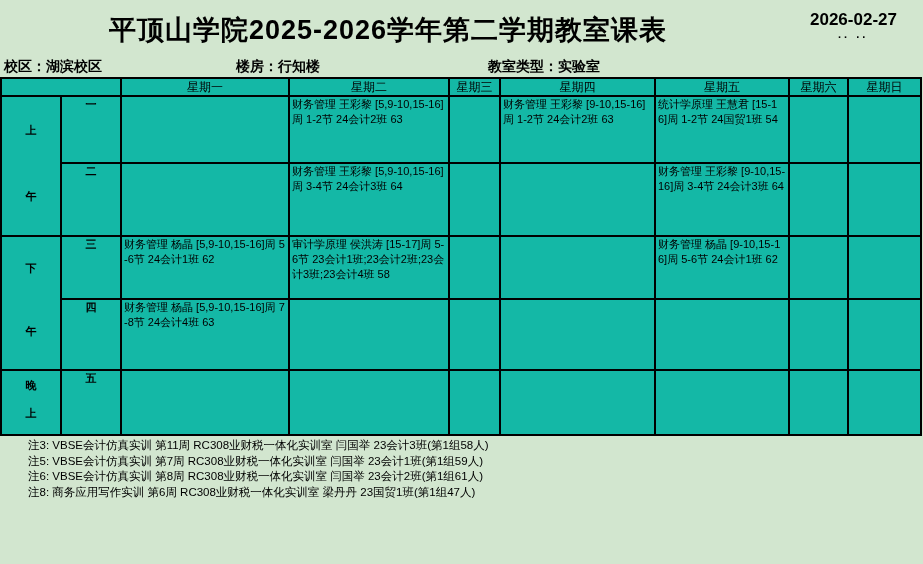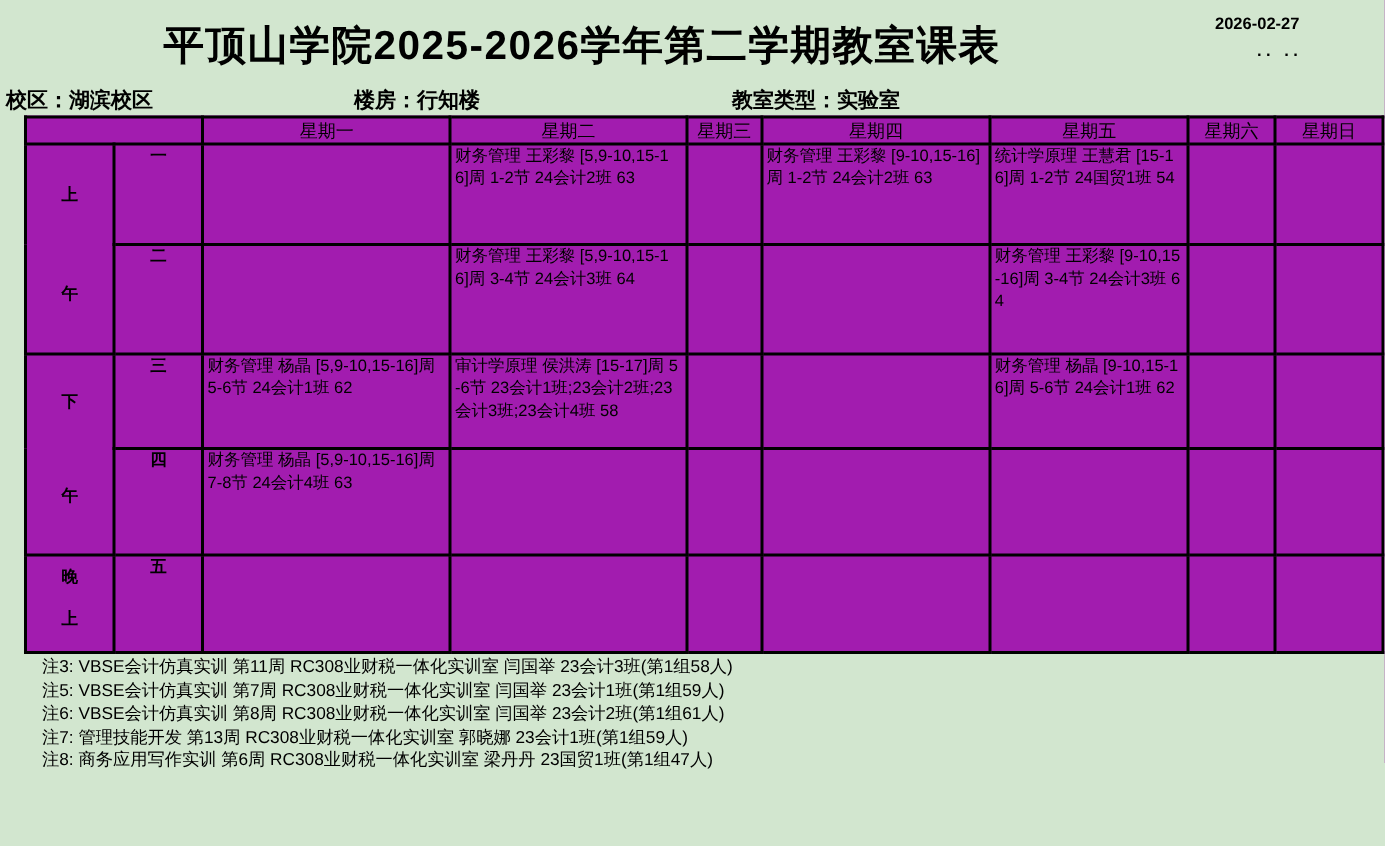--- a/index.html
+++ b/index.html
@@ -15,21 +15,21 @@
     position: absolute;
     top: 12px; left: 88px; width: 600px;
     text-align: center;
     font-size: 27px;
     font-weight: bold;
     letter-spacing: 1px;
   }
   .report-date {
     position: absolute;
     top: 10px; left: 810px;
-    font-size: 11px;
+    font-size: 17px;
     font-weight: bold;
   }
   .date-dots {
     position: absolute;
     top: 28px; left: 838px;
     font-size: 11px;
     font-weight: bold;
     letter-spacing: 3px;
   }
   .info-bar {
@@ -39,24 +39,24 @@
     font-weight: bold;
     white-space: nowrap;
   }
   .info-campus   { position: absolute; left: 4px;   top: 0; }
   .info-building { position: absolute; left: 236px; top: 0; }
   .info-roomtype { position: absolute; left: 488px; top: 0; }
   .info-room     { position: absolute; left: 660px; top: 0; }
 
   table.timetable {
     position: absolute;
-    top: 77px; left: 16px;
+    top: 77px; left: 0;
     border-collapse: collapse;
     table-layout: fixed;
-    background: #a21caf;
+    background: #14b8a6;
   }
   table.timetable td, table.timetable th {
     border: 2px solid #000;
     padding: 0 2px;
     vertical-align: top;
     font-size: 11px;
     line-height: 15px;
     word-break: break-all;
     overflow: hidden;
   }
@@ -196,15 +196,14 @@
     <td></td>
     <td></td>
   </tr>
 </tbody>
   </table>
 
 <div class="notes">
   <div>注3: VBSE会计仿真实训 第11周 RC308业财税一体化实训室 闫国举 23会计3班(第1组58人)</div>
   <div>注5: VBSE会计仿真实训 第7周 RC308业财税一体化实训室 闫国举 23会计1班(第1组59人)</div>
   <div>注6: VBSE会计仿真实训 第8周 RC308业财税一体化实训室 闫国举 23会计2班(第1组61人)</div>
-  <div>注7: 管理技能开发 第13周 RC308业财税一体化实训室 郭晓娜 23会计1班(第1组59人)</div>
   <div>注8: 商务应用写作实训 第6周 RC308业财税一体化实训室 梁丹丹 23国贸1班(第1组47人)</div>
 </div>
 
 </body></html>

